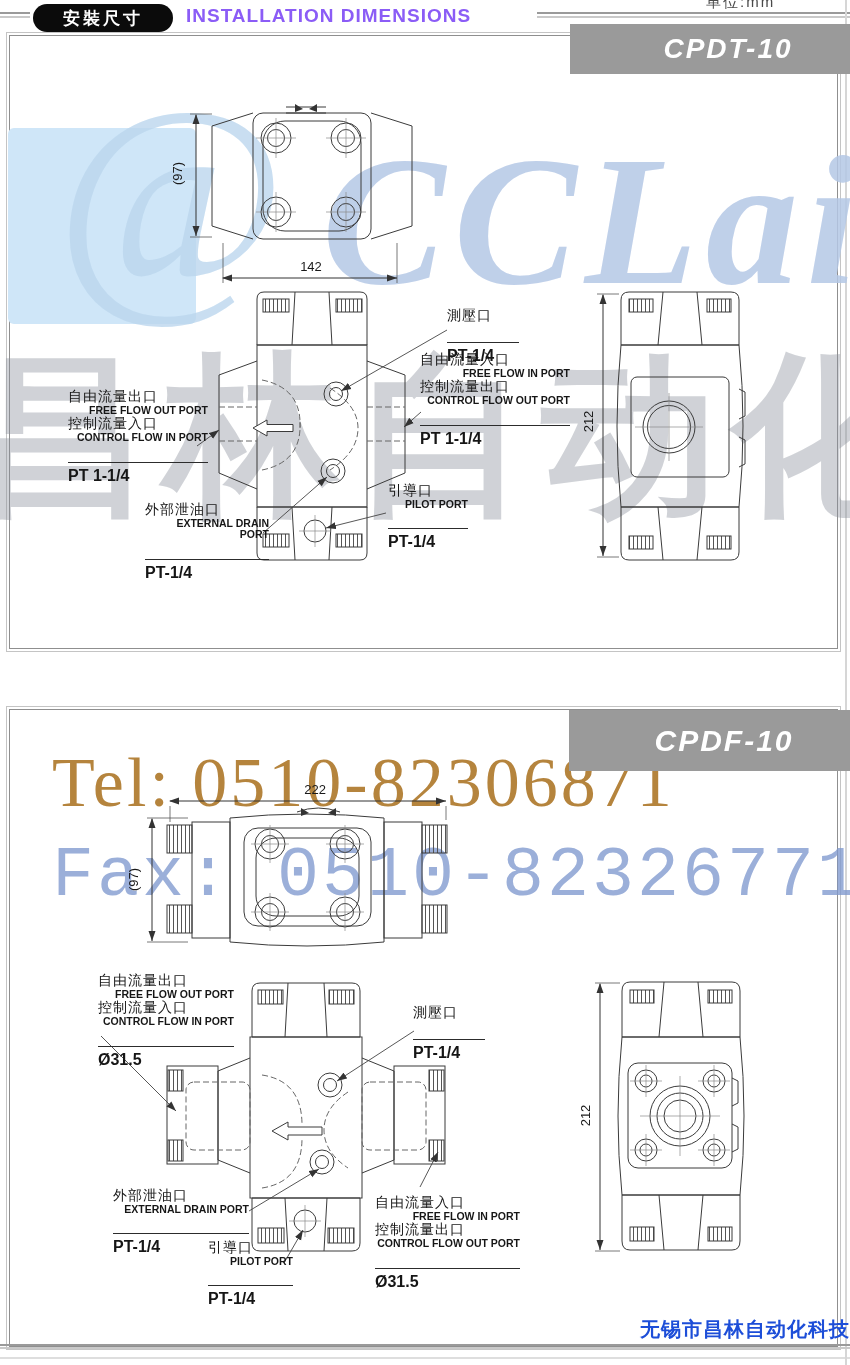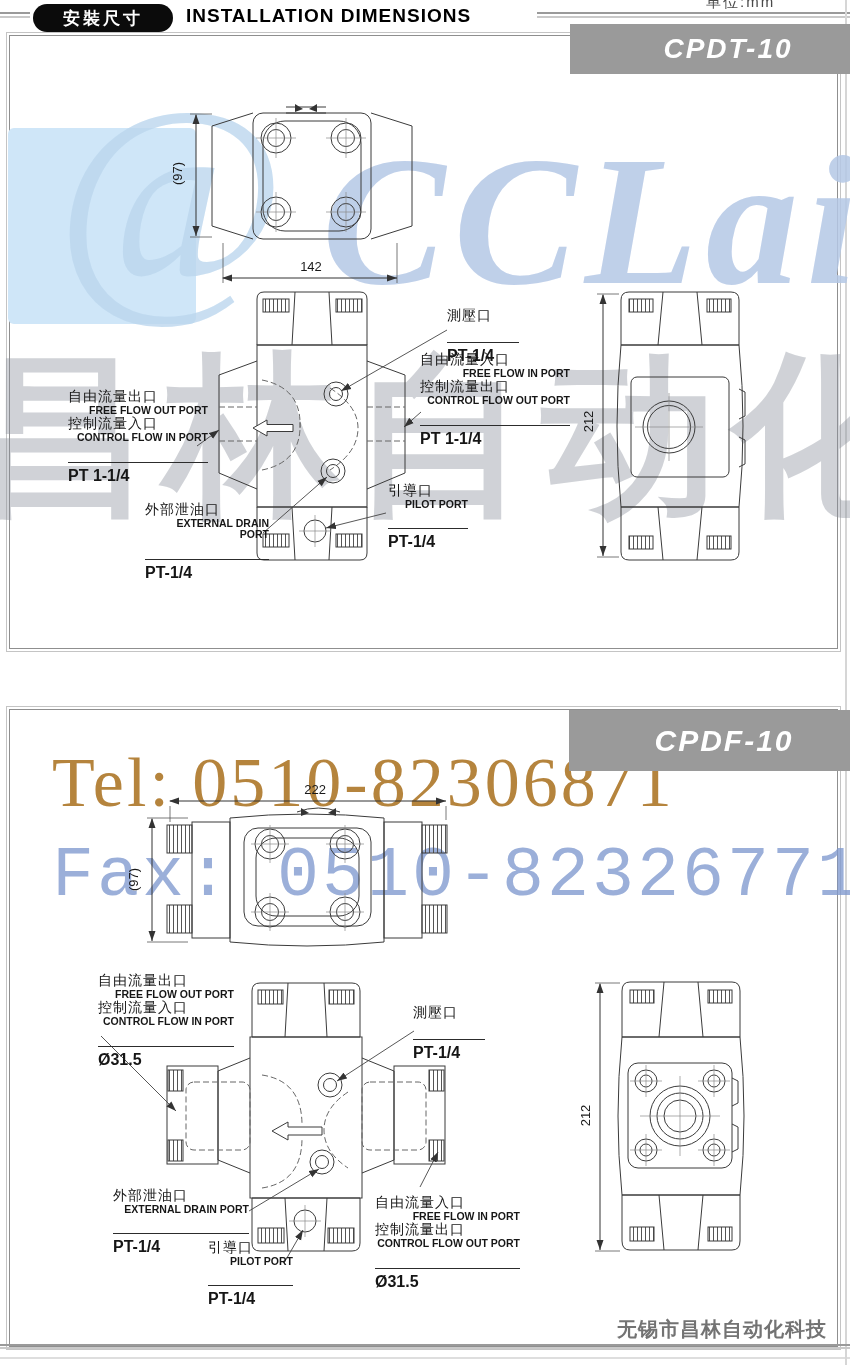--- a/index.html
+++ b/index.html
@@ -5,21 +5,21 @@
   html,body{margin:0;padding:0;background:#fff;}
   .page{position:relative;width:850px;height:1365px;background:#fff;overflow:hidden;
         font-family:"Liberation Sans",sans-serif;color:#111;}
   
   .hline{position:absolute;background:#9a9a9a;height:2px;}
   .hline.light{background:#c9c9c9;}
   .pill{position:absolute;left:33px;top:4px;width:140px;height:28px;background:#0b0b0b;
         border-radius:15px;color:#fff;font-size:17px;font-weight:bold;letter-spacing:3px;
         display:flex;align-items:center;justify-content:center;}
   .htitle{position:absolute;left:186px;top:5px;font-size:19px;font-weight:bold;
-          letter-spacing:1px;color:#000000;white-space:nowrap;}
+          letter-spacing:1px;color:#8b5cf6;white-space:nowrap;}
   .unitnote{position:absolute;left:706px;top:-7px;font-size:15px;color:#4a4a4a;letter-spacing:2px;}
   
   .panel{position:absolute;left:6px;width:833px;border:1px solid #c4c4c4;}
   .panel .inner{position:absolute;left:2px;top:2px;right:2px;bottom:2px;border:1px solid #8f8f8f;}
   .modelbox{position:absolute;background:#9a9a9a;display:flex;align-items:center;justify-content:center;
             color:#fff;font-weight:bold;font-style:italic;font-size:28px;letter-spacing:2px;z-index:3;padding-left:24px;}
   
   .wm{position:absolute;z-index:2;pointer-events:none;white-space:nowrap;}
   .wm-bluebox{left:8px;top:128px;width:188px;height:196px;background:#cfe6f8;border-radius:6px;}
   .wm-at{left:55px;top:70px;font-family:"Liberation Serif",serif;font-style:italic;
@@ -36,22 +36,22 @@
   svg.draw{position:absolute;left:0;top:0;z-index:4;}
   
   .lbl{position:absolute;z-index:5;line-height:1.12;color:#161616;}
   .lbl .body{border-bottom:1.5px solid #2c2c2c;padding-bottom:18px;}
   .lbl .zh{font-size:14px;letter-spacing:1px;}
   .lbl .en{font-size:10.5px;font-weight:bold;letter-spacing:0;text-align:right;}
   .lbl .sz{font-size:16px;font-weight:bold;margin-top:4px;}
   .dimtxt{position:absolute;z-index:5;font-size:13px;color:#1a1a1a;white-space:nowrap;}
   .vrot{transform:rotate(-90deg);transform-origin:center center;}
   
-  .footer-co{position:absolute;right:23px;top:1316px;font-size:20px;font-weight:bold;
-             color:#737373;z-index:6;letter-spacing:1px;}
+  .footer-co{position:absolute;right:0;top:1316px;font-size:20px;font-weight:bold;
+             color:#1d4ed8;z-index:6;letter-spacing:1px;}
 </style>
 </head>
 <body>
 
 <div class="page">
 
   <div class="hline" style="left:0;top:12px;width:30px;"></div>
   <div class="hline light" style="left:0;top:16px;width:30px;"></div>
   <div class="hline" style="left:537px;top:12px;width:313px;"></div>
   <div class="hline light" style="left:537px;top:16px;width:313px;"></div>

